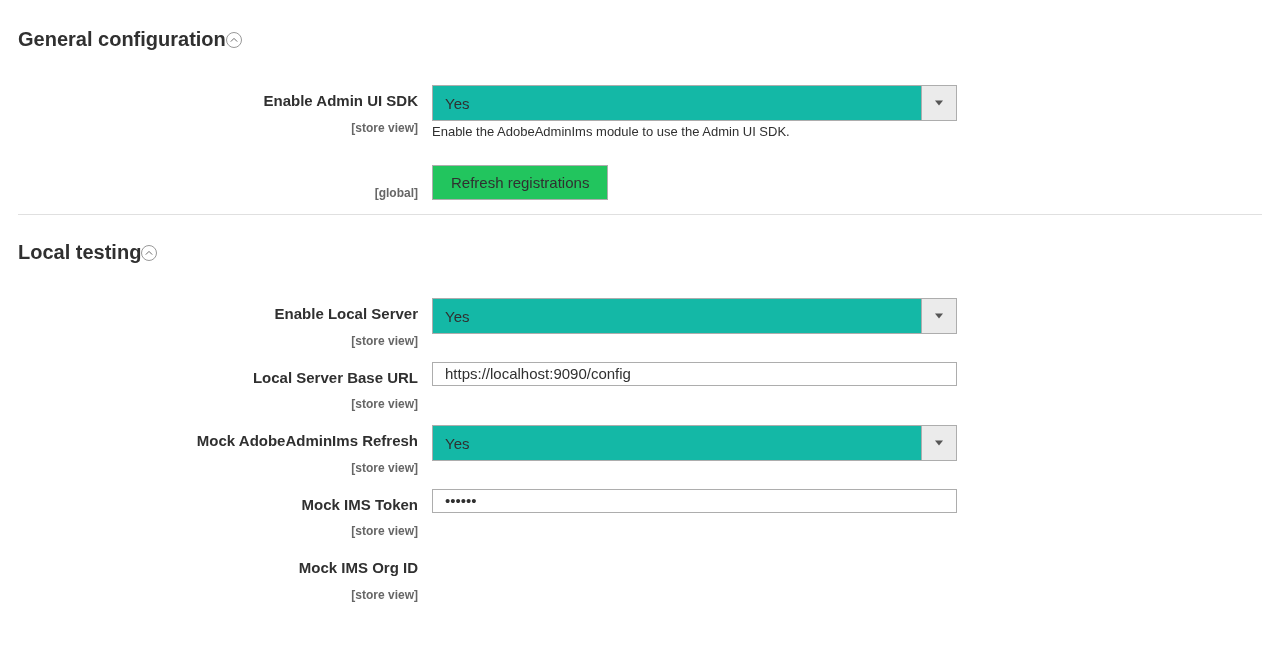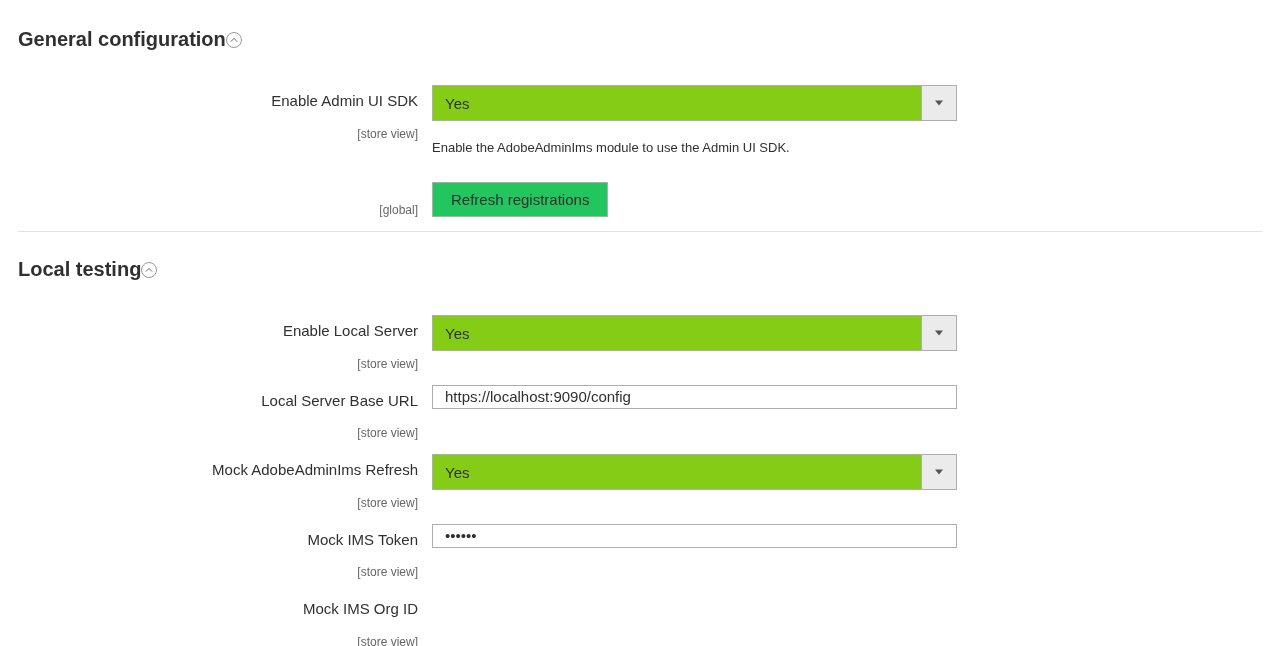--- a/index.html
+++ b/index.html
@@ -43,44 +43,45 @@
     .field-row {
       display: flex;
       margin-bottom: 14px;
       align-items: flex-start;
     }
     .field-label-col {
       width: 414px;
       text-align: right;
       padding-right: 14px;
       padding-top: 6px;
+      font-weight: bold;
     }
     .field-label {
       font-size: 15px;
       color: #303030;
       line-height: 1.3;
     }
     .field-scope {
       font-size: 12px;
       color: #666;
       display: block;
-      margin-top: 16px;
+      margin-top: 10px;
     }
     .field-input-col {
       width: 525px;
     }
     .select-wrap {
       position: relative;
       width: 100%;
     }
     .select {
       width: 100%;
       height: 36px;
       border: 1px solid #adadad;
-      background: #84cc16;
+      background: #14b8a6;
       font-size: 15px;
       padding: 0 40px 0 12px;
       appearance: none;
       -webkit-appearance: none;
       color: #303030;
       cursor: pointer;
     }
     .select-arrow {
       position: absolute;
       right: 0;
@@ -104,21 +105,21 @@
       height: 24px;
       border: 1px solid #adadad;
       background: #fff;
       font-size: 15px;
       padding: 0 12px;
       color: #303030;
     }
     .help-text {
       font-size: 13px;
       color: #303030;
-      margin-top: 18px;
+      margin-top: 2px;
       line-height: 1.4;
     }
     .button-secondary {
       background: #22c55e;
       border: 1px solid #adadad;
       padding: 8px 18px;
       font-size: 15px;
       font-weight: 400;
       color: #303030;
       cursor: pointer;

